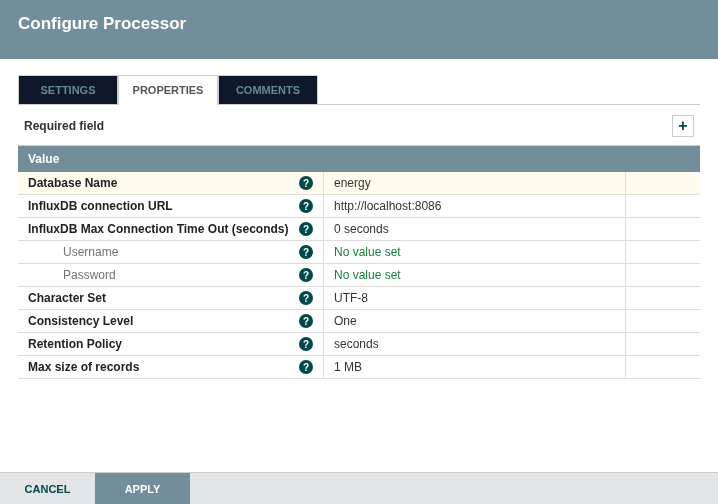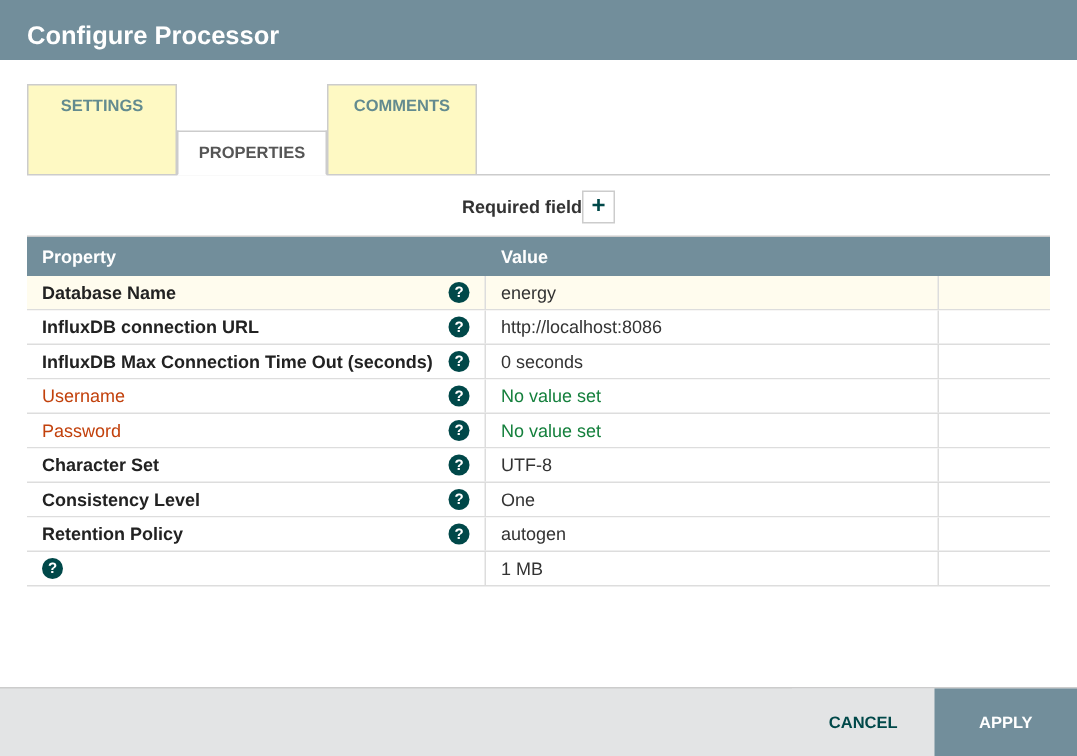--- a/index.html
+++ b/index.html
@@ -13,57 +13,56 @@
       background: #ffffff;
       width: 718px;
       height: 504px;
       overflow: hidden;
       position: relative;
     }
     .header {
       background: #728e9b;
       color: #ffffff;
       padding: 14px 18px;
-      height: 40px;
+      height: 59px;
     }
     .header h1 {
       font-size: 17px;
       font-weight: bold;
     }
     .content {
       padding: 16px 18px 0 18px;
     }
     .tabs {
       display: flex;
       border-bottom: 1px solid #cccccc;
     }
     .tab {
-      background: #fef9c3;
+      background: #0f172a;
       border: 1px solid #cccccc;
       border-bottom: none;
       padding: 8px 0;
       text-align: center;
       width: 100px;
       font-size: 11px;
       font-weight: bold;
       color: #638b8f;
       cursor: pointer;
       margin-right: 0;
       position: relative;
     }
     .tab.active {
       background: #ffffff;
       color: #555555;
       border-bottom: 1px solid #ffffff;
       margin-bottom: -1px;
-      margin-top: 31px;
     }
     .subheader {
       display: flex;
-      justify-content: center;
+      justify-content: space-between;
       align-items: center;
       padding: 10px 6px 8px 6px;
       border-bottom: 1px solid #cccccc;
     }
     .subheader-label {
       font-size: 12px;
       font-weight: bold;
       color: #333333;
     }
     .add-button {
@@ -116,21 +115,22 @@
       justify-content: space-between;
       flex-shrink: 0;
       border-right: 1px solid #dddddd;
     }
     .row .prop-name {
       font-weight: bold;
       color: #222222;
     }
     .row .prop-name.optional {
       font-weight: normal;
-      color: #c2410c;
+      color: #737373;
+      margin-left: 35px;
     }
     .help-icon {
       width: 14px;
       height: 14px;
       border-radius: 50%;
       background: #004849;
       color: #ffffff;
       font-size: 10px;
       font-weight: bold;
       display: flex;
@@ -152,23 +152,22 @@
     }
     .row .extra-cell {
       width: 74px;
       border-right: none;
     }
     .footer {
       position: absolute;
       bottom: 0;
       left: 0;
       right: 0;
-      height: 46px;
-      display: flex;
-      justify-content: flex-end;
+      height: 32px;
+      display: flex;
       border-top: 1px solid #cccccc;
       background: #e3e4e5;
     }
     .footer-btn {
       width: 95px;
       display: flex;
       align-items: center;
       justify-content: center;
       font-size: 11px;
       font-weight: bold;
@@ -199,21 +198,20 @@
   </div>
 
   <div class="subheader">
     <span class="subheader-label">Required field</span>
     <div class="add-button">
       <span>+</span>
     </div>
   </div>
 
   <div class="table-header">
-    <div class="prop-col">Property</div>
     <div class="val-col">Value</div>
   </div>
 
   <div class="table-rows">
 
     <div class="row selected">
       <div class="prop-cell">
         <span class="prop-name">Database Name</span>
         <span class="help-icon">?</span>
       </div>
@@ -288,27 +286,28 @@
         </div>
       <div class="extra-cell"></div>
     </div>
 
     <div class="row">
       <div class="prop-cell">
         <span class="prop-name">Retention Policy</span>
         <span class="help-icon">?</span>
       </div>
       <div class="val-cell">
-          <span>autogen</span>
-        </div>
-      <div class="extra-cell"></div>
-    </div>
-
-    <div class="row">
-      <div class="prop-cell">
+          <span>seconds</span>
+        </div>
+      <div class="extra-cell"></div>
+    </div>
+
+    <div class="row">
+      <div class="prop-cell">
+        <span class="prop-name">Max size of records</span>
         <span class="help-icon">?</span>
       </div>
       <div class="val-cell">
           <span>1 MB</span>
         </div>
       <div class="extra-cell"></div>
     </div>
 
   </div>
 

